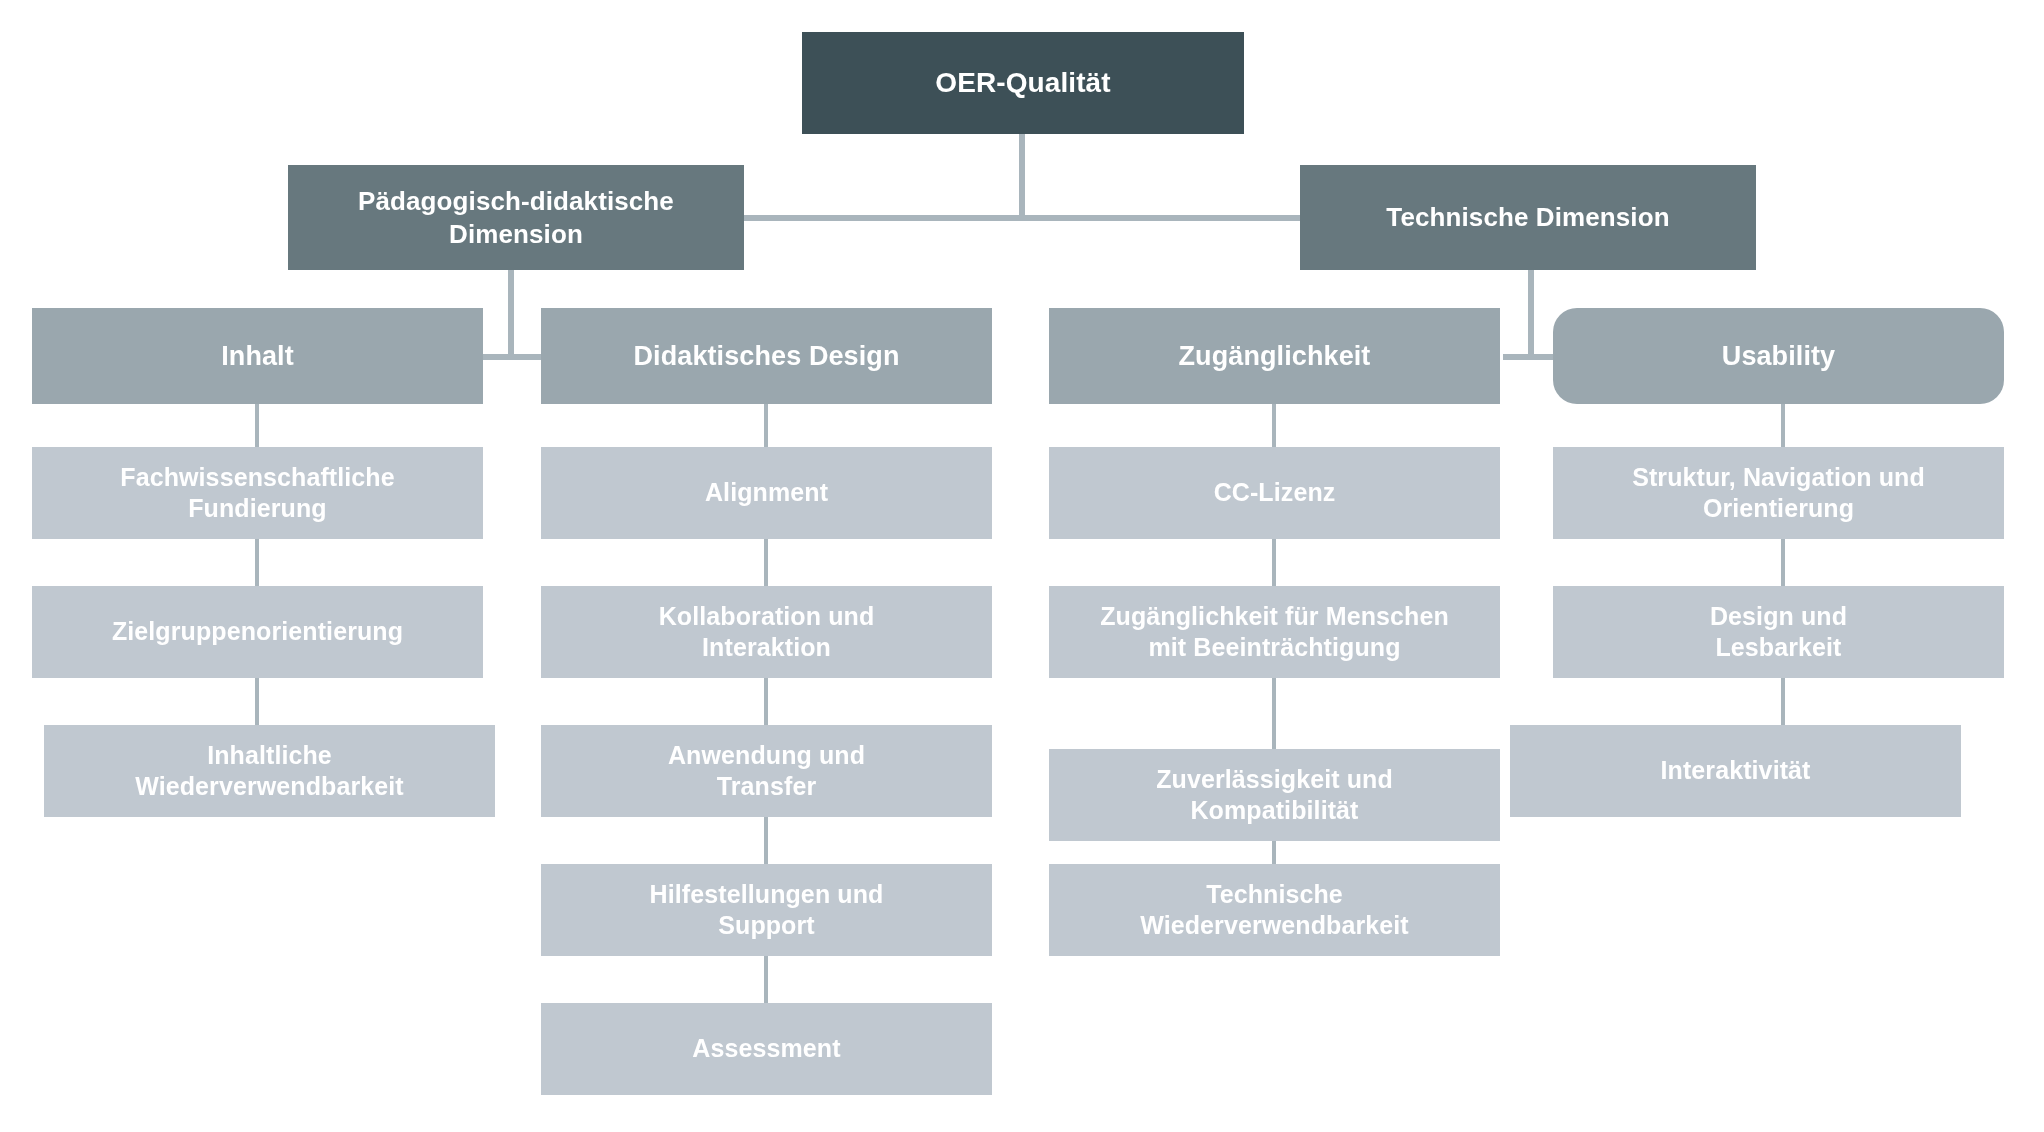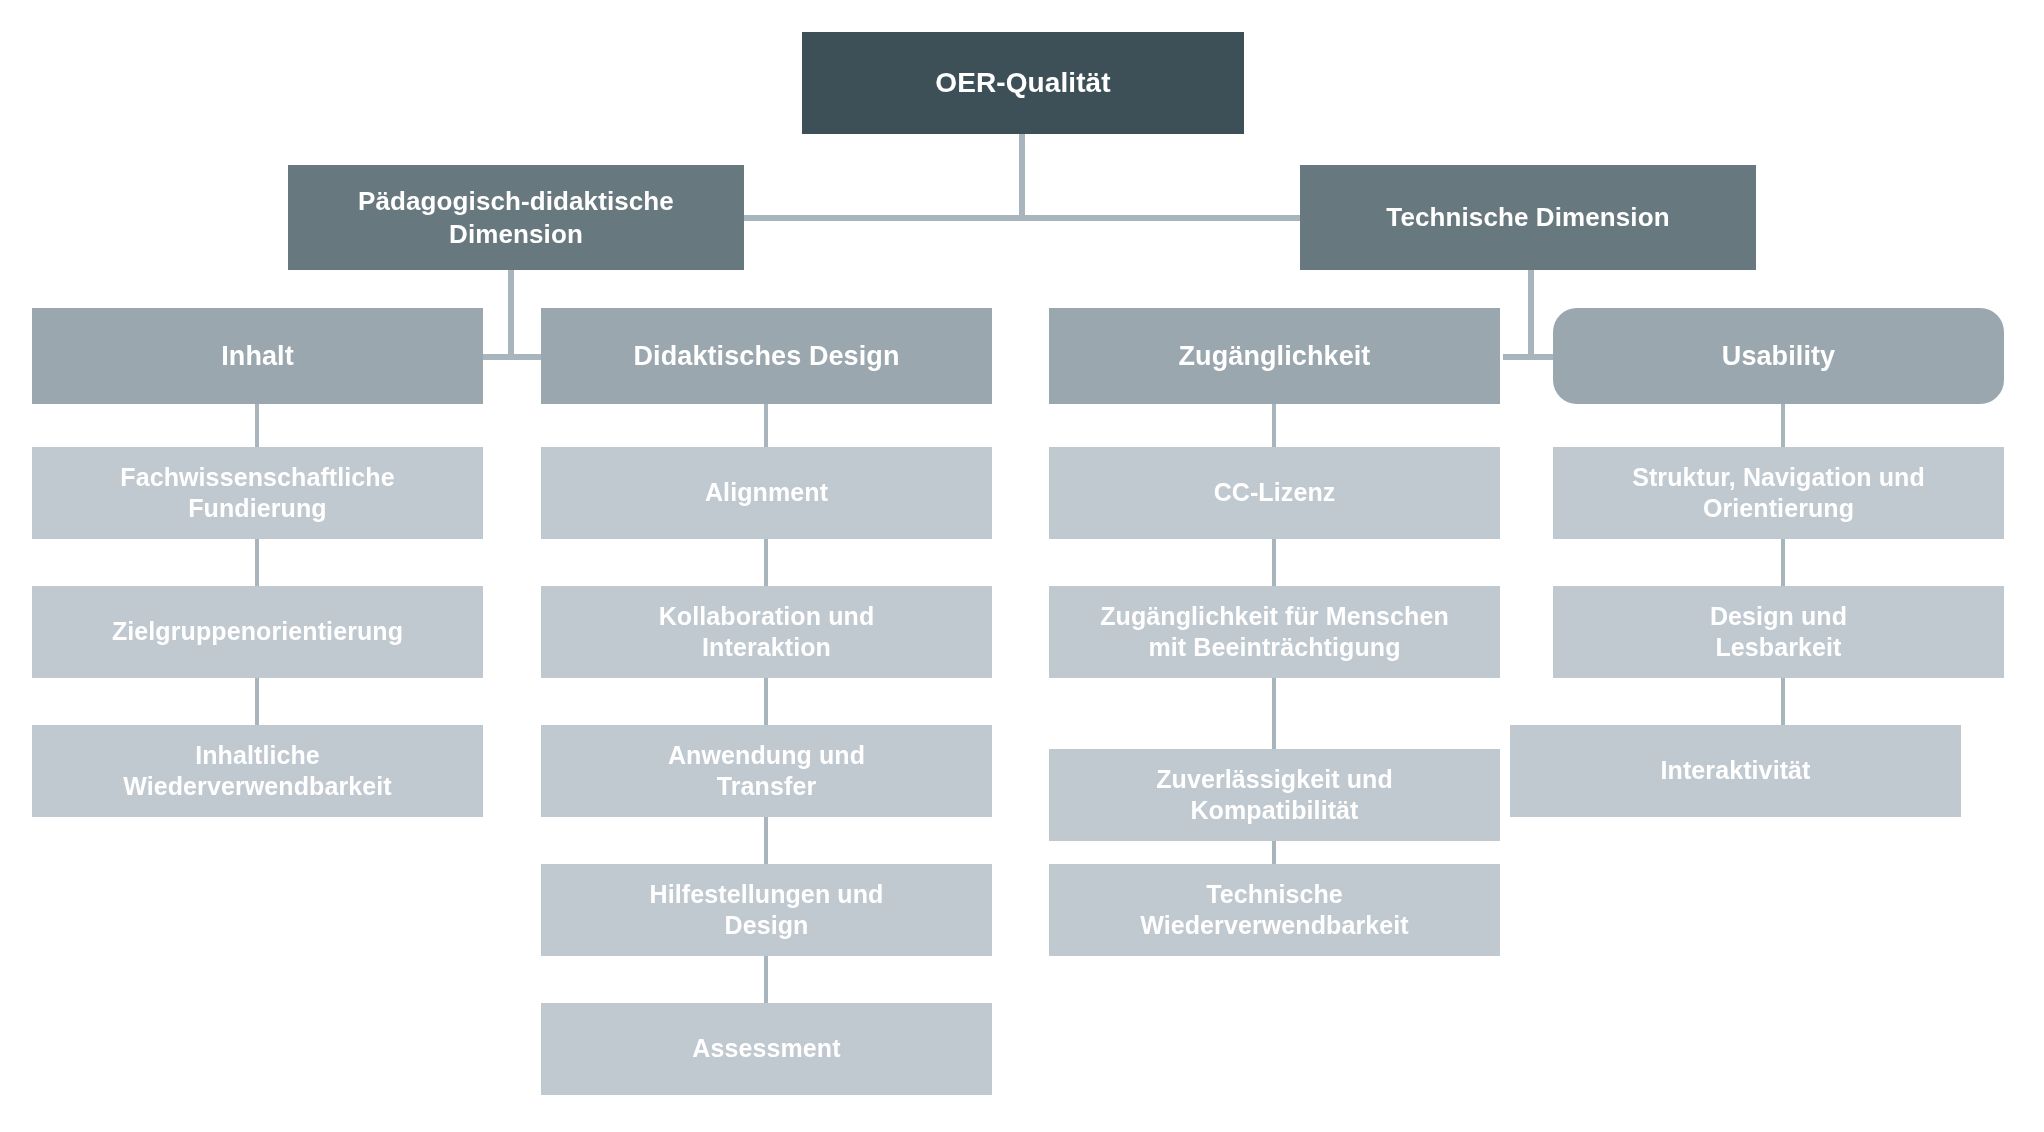--- a/index.html
+++ b/index.html
@@ -107,39 +107,39 @@
     <span class="node-label">Usability</span>
   </div>
 
   <div class="node node-leaf" style="left:32px; top:447px; width:451px; height:92px;">
     <span class="node-label">Fachwissenschaftliche
 Fundierung</span>
   </div>
   <div class="node node-leaf" style="left:32px; top:586px; width:451px; height:92px;">
     <span class="node-label">Zielgruppenorientierung</span>
   </div>
-  <div class="node node-leaf" style="left:32px; top:725px; width:451px; height:92px;">
+  <div class="node node-leaf" style="left:44px; top:725px; width:451px; height:92px;">
     <span class="node-label">Inhaltliche
 Wiederverwendbarkeit</span>
   </div>
 
   <div class="node node-leaf" style="left:541px; top:447px; width:451px; height:92px;">
     <span class="node-label">Alignment</span>
   </div>
   <div class="node node-leaf" style="left:541px; top:586px; width:451px; height:92px;">
     <span class="node-label">Kollaboration und
 Interaktion</span>
   </div>
   <div class="node node-leaf" style="left:541px; top:725px; width:451px; height:92px;">
     <span class="node-label">Anwendung und
 Transfer</span>
   </div>
   <div class="node node-leaf" style="left:541px; top:864px; width:451px; height:92px;">
     <span class="node-label">Hilfestellungen und
-Design</span>
+Support</span>
   </div>
   <div class="node node-leaf" style="left:541px; top:1003px; width:451px; height:92px;">
     <span class="node-label">Assessment</span>
   </div>
 
   <div class="node node-leaf" style="left:1049px; top:447px; width:451px; height:92px;">
     <span class="node-label">CC-Lizenz</span>
   </div>
   <div class="node node-leaf" style="left:1049px; top:586px; width:451px; height:92px;">
     <span class="node-label">Zugänglichkeit für Menschen

